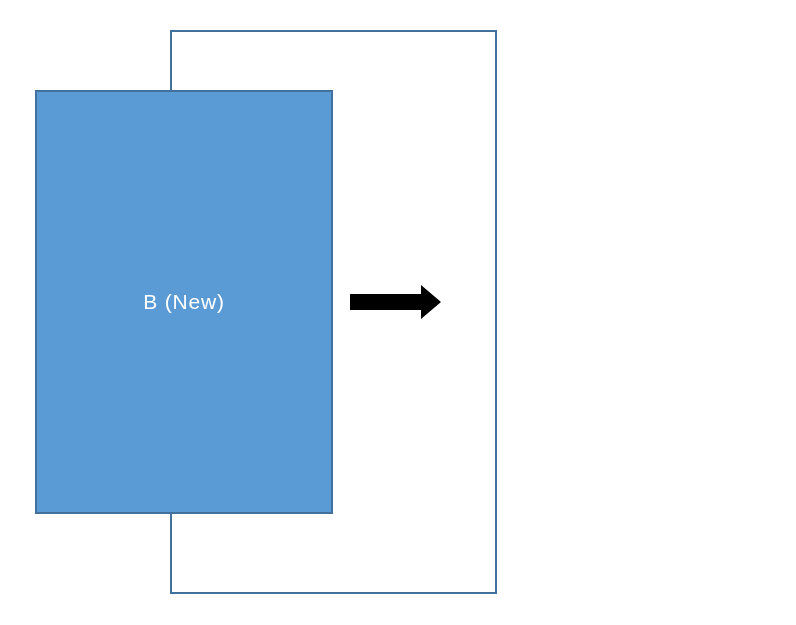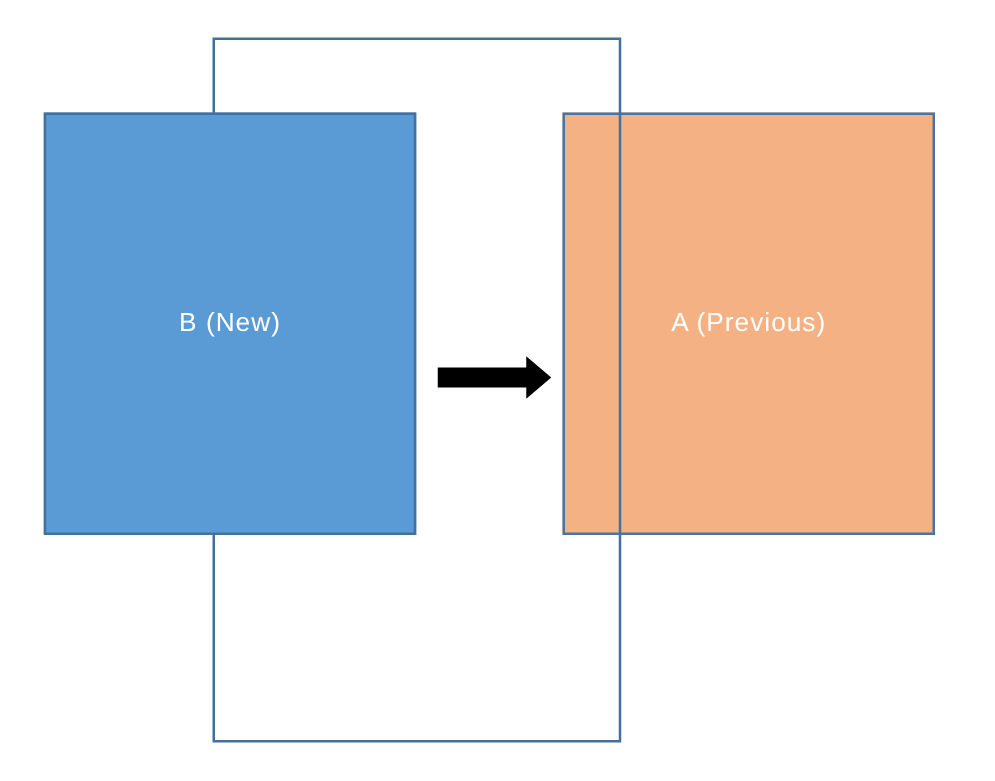--- a/index.html
+++ b/index.html
@@ -30,21 +30,21 @@
     width: 327px;
     height: 564px;
     border: 2px solid var(--frame-border);
     background: transparent;
     z-index: 1;
   }
   .box {
     position: absolute;
     top: 90px;
     width: 298px;
-    height: 338px;
+    height: 424px;
     display: flex;
     align-items: center;
     justify-content: center;
   }
   .box-new {
     left: 35px;
     background: var(--new-fill);
     border: 2px solid var(--new-border);
     z-index: 2;
   }
@@ -70,23 +70,20 @@
     height: 38px;
     z-index: 3;
   }
   .arrow-svg polygon { fill: var(--arrow); }
 </style>
 </head>
 <body>
 
 <div class="canvas">
 
-  <div class="box box-previous">
-    <span class="box-label">A (Previous)</span>
-  </div>
 
   <div class="frame-rect"></div>
 
   <div class="box box-new">
     <span class="box-label">B (New)</span>
   </div>
 
   <svg class="arrow-svg" viewBox="0 0 92 38" xmlns="http://www.w3.org/2000/svg" aria-hidden="true">
     <polygon points="0,11 71,11 71,2 91,19 71,36 71,27 0,27"></polygon>
   </svg>

